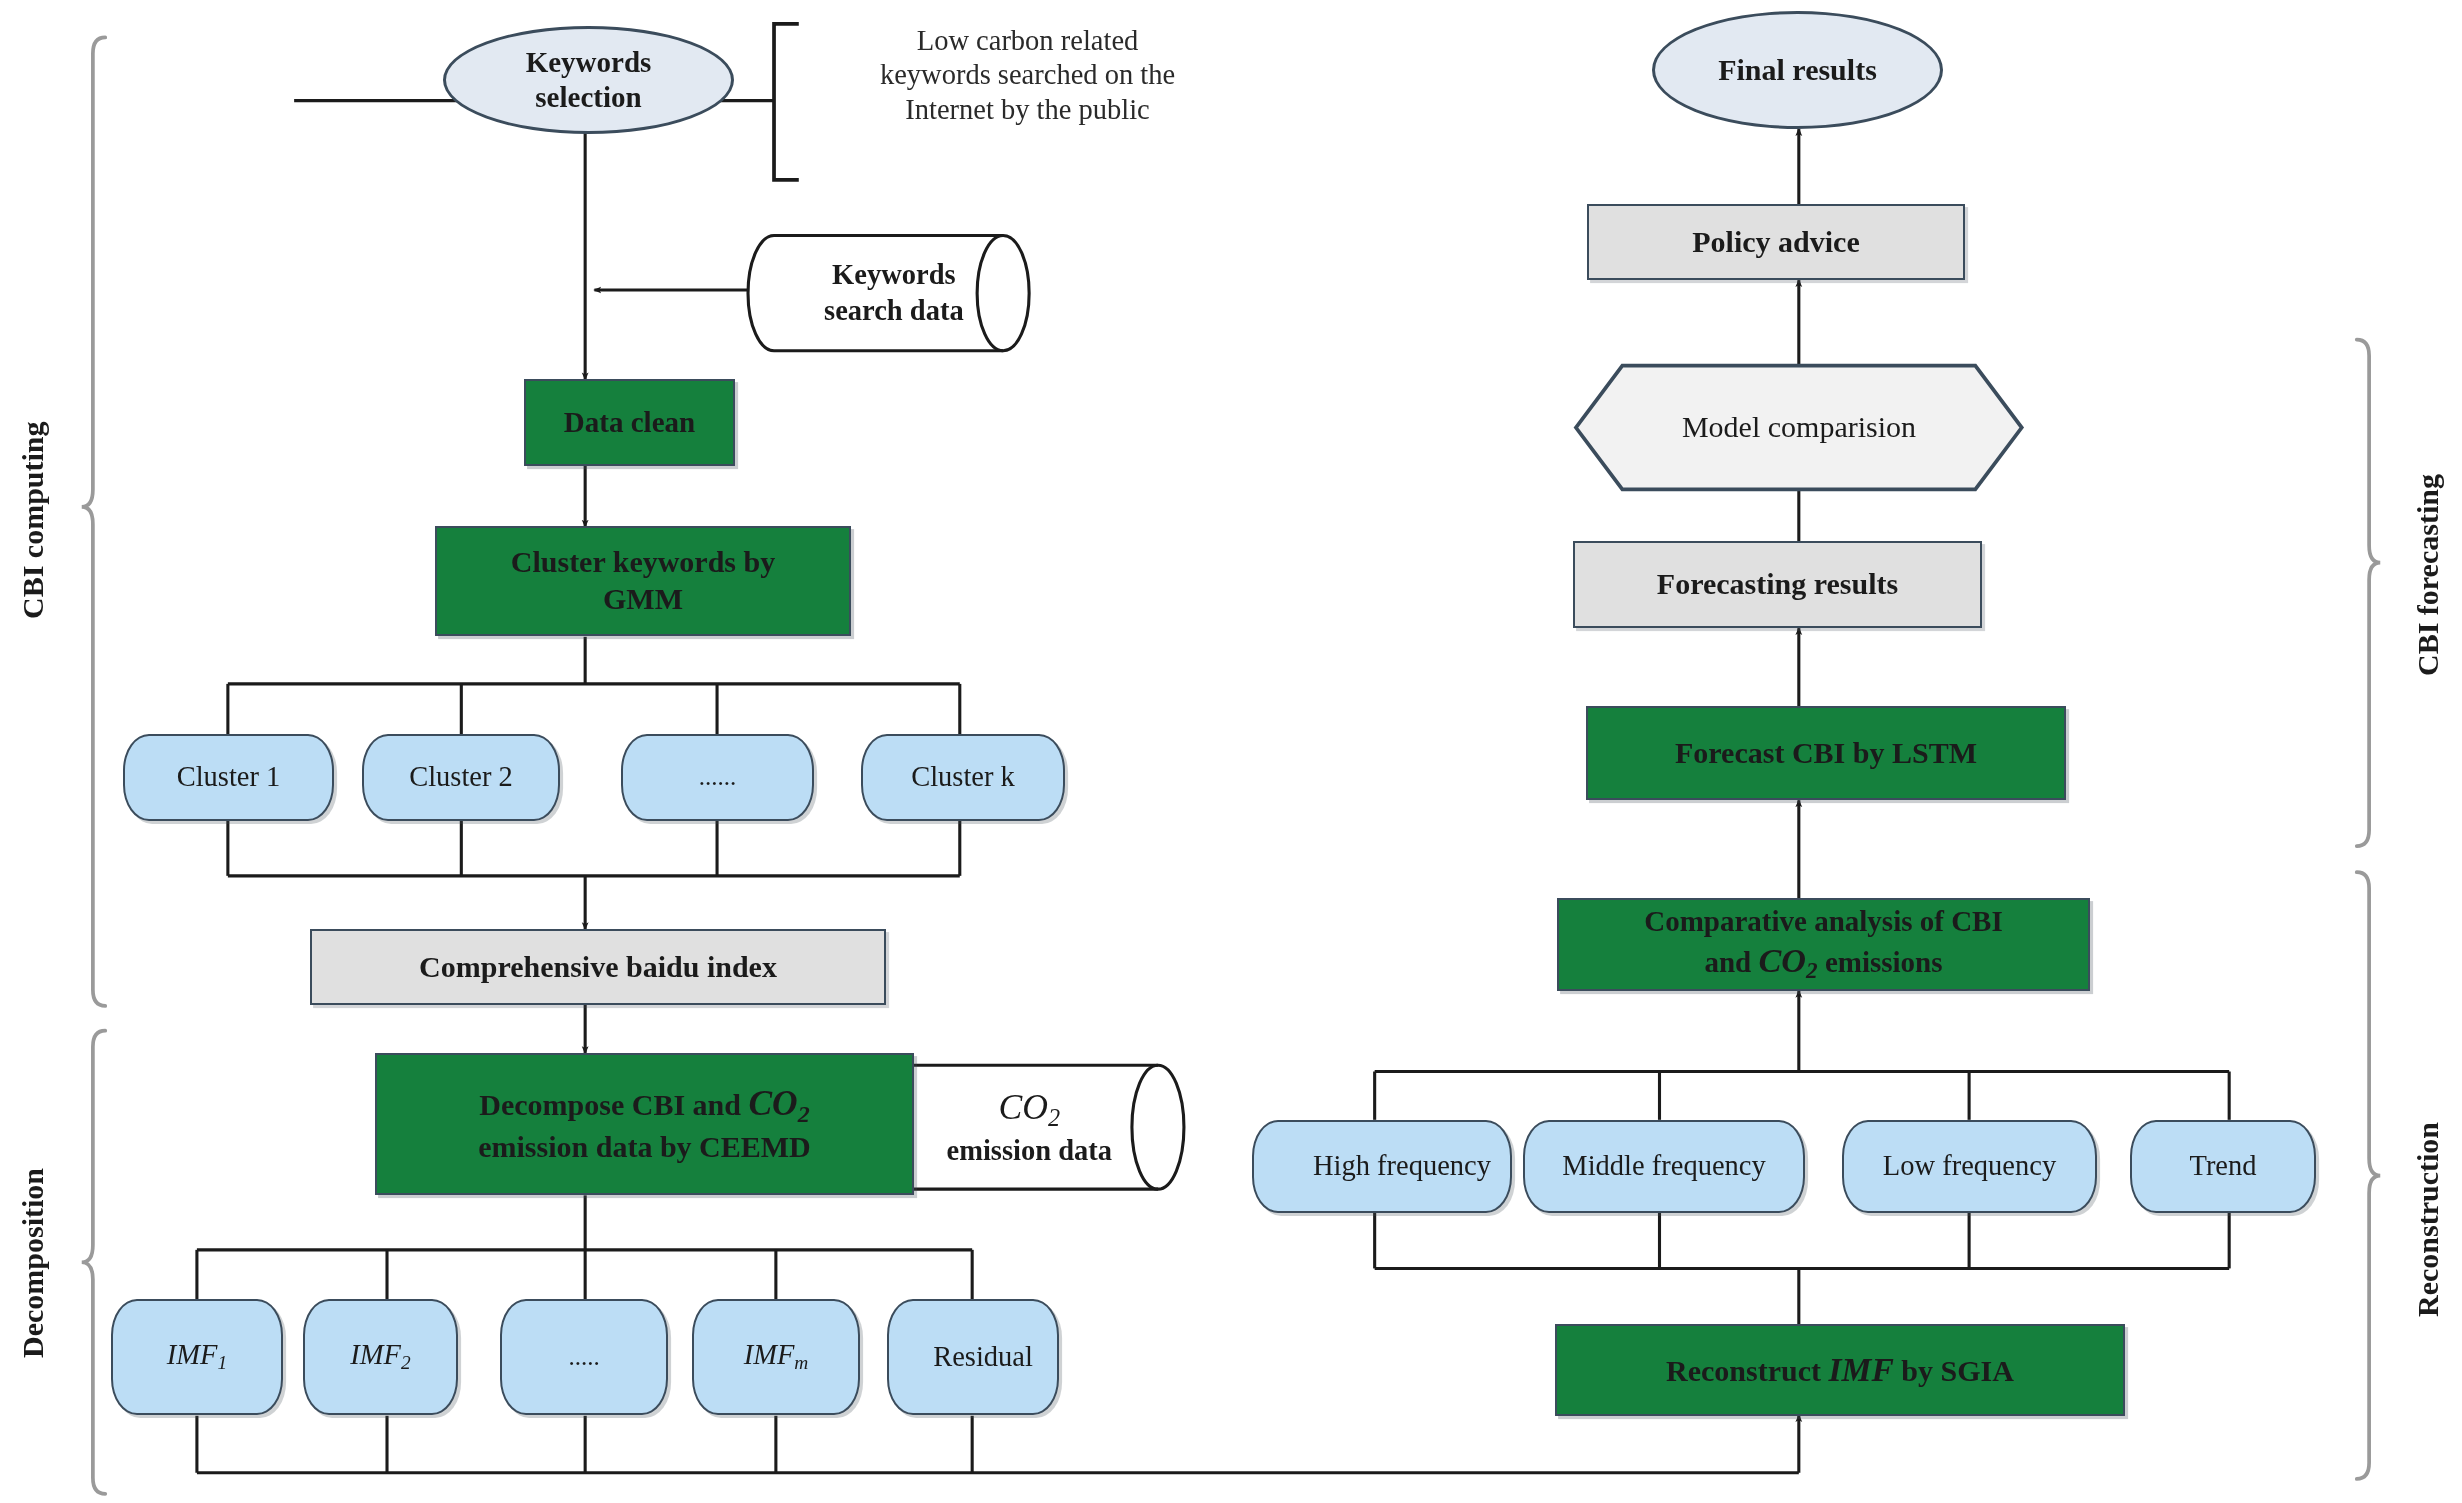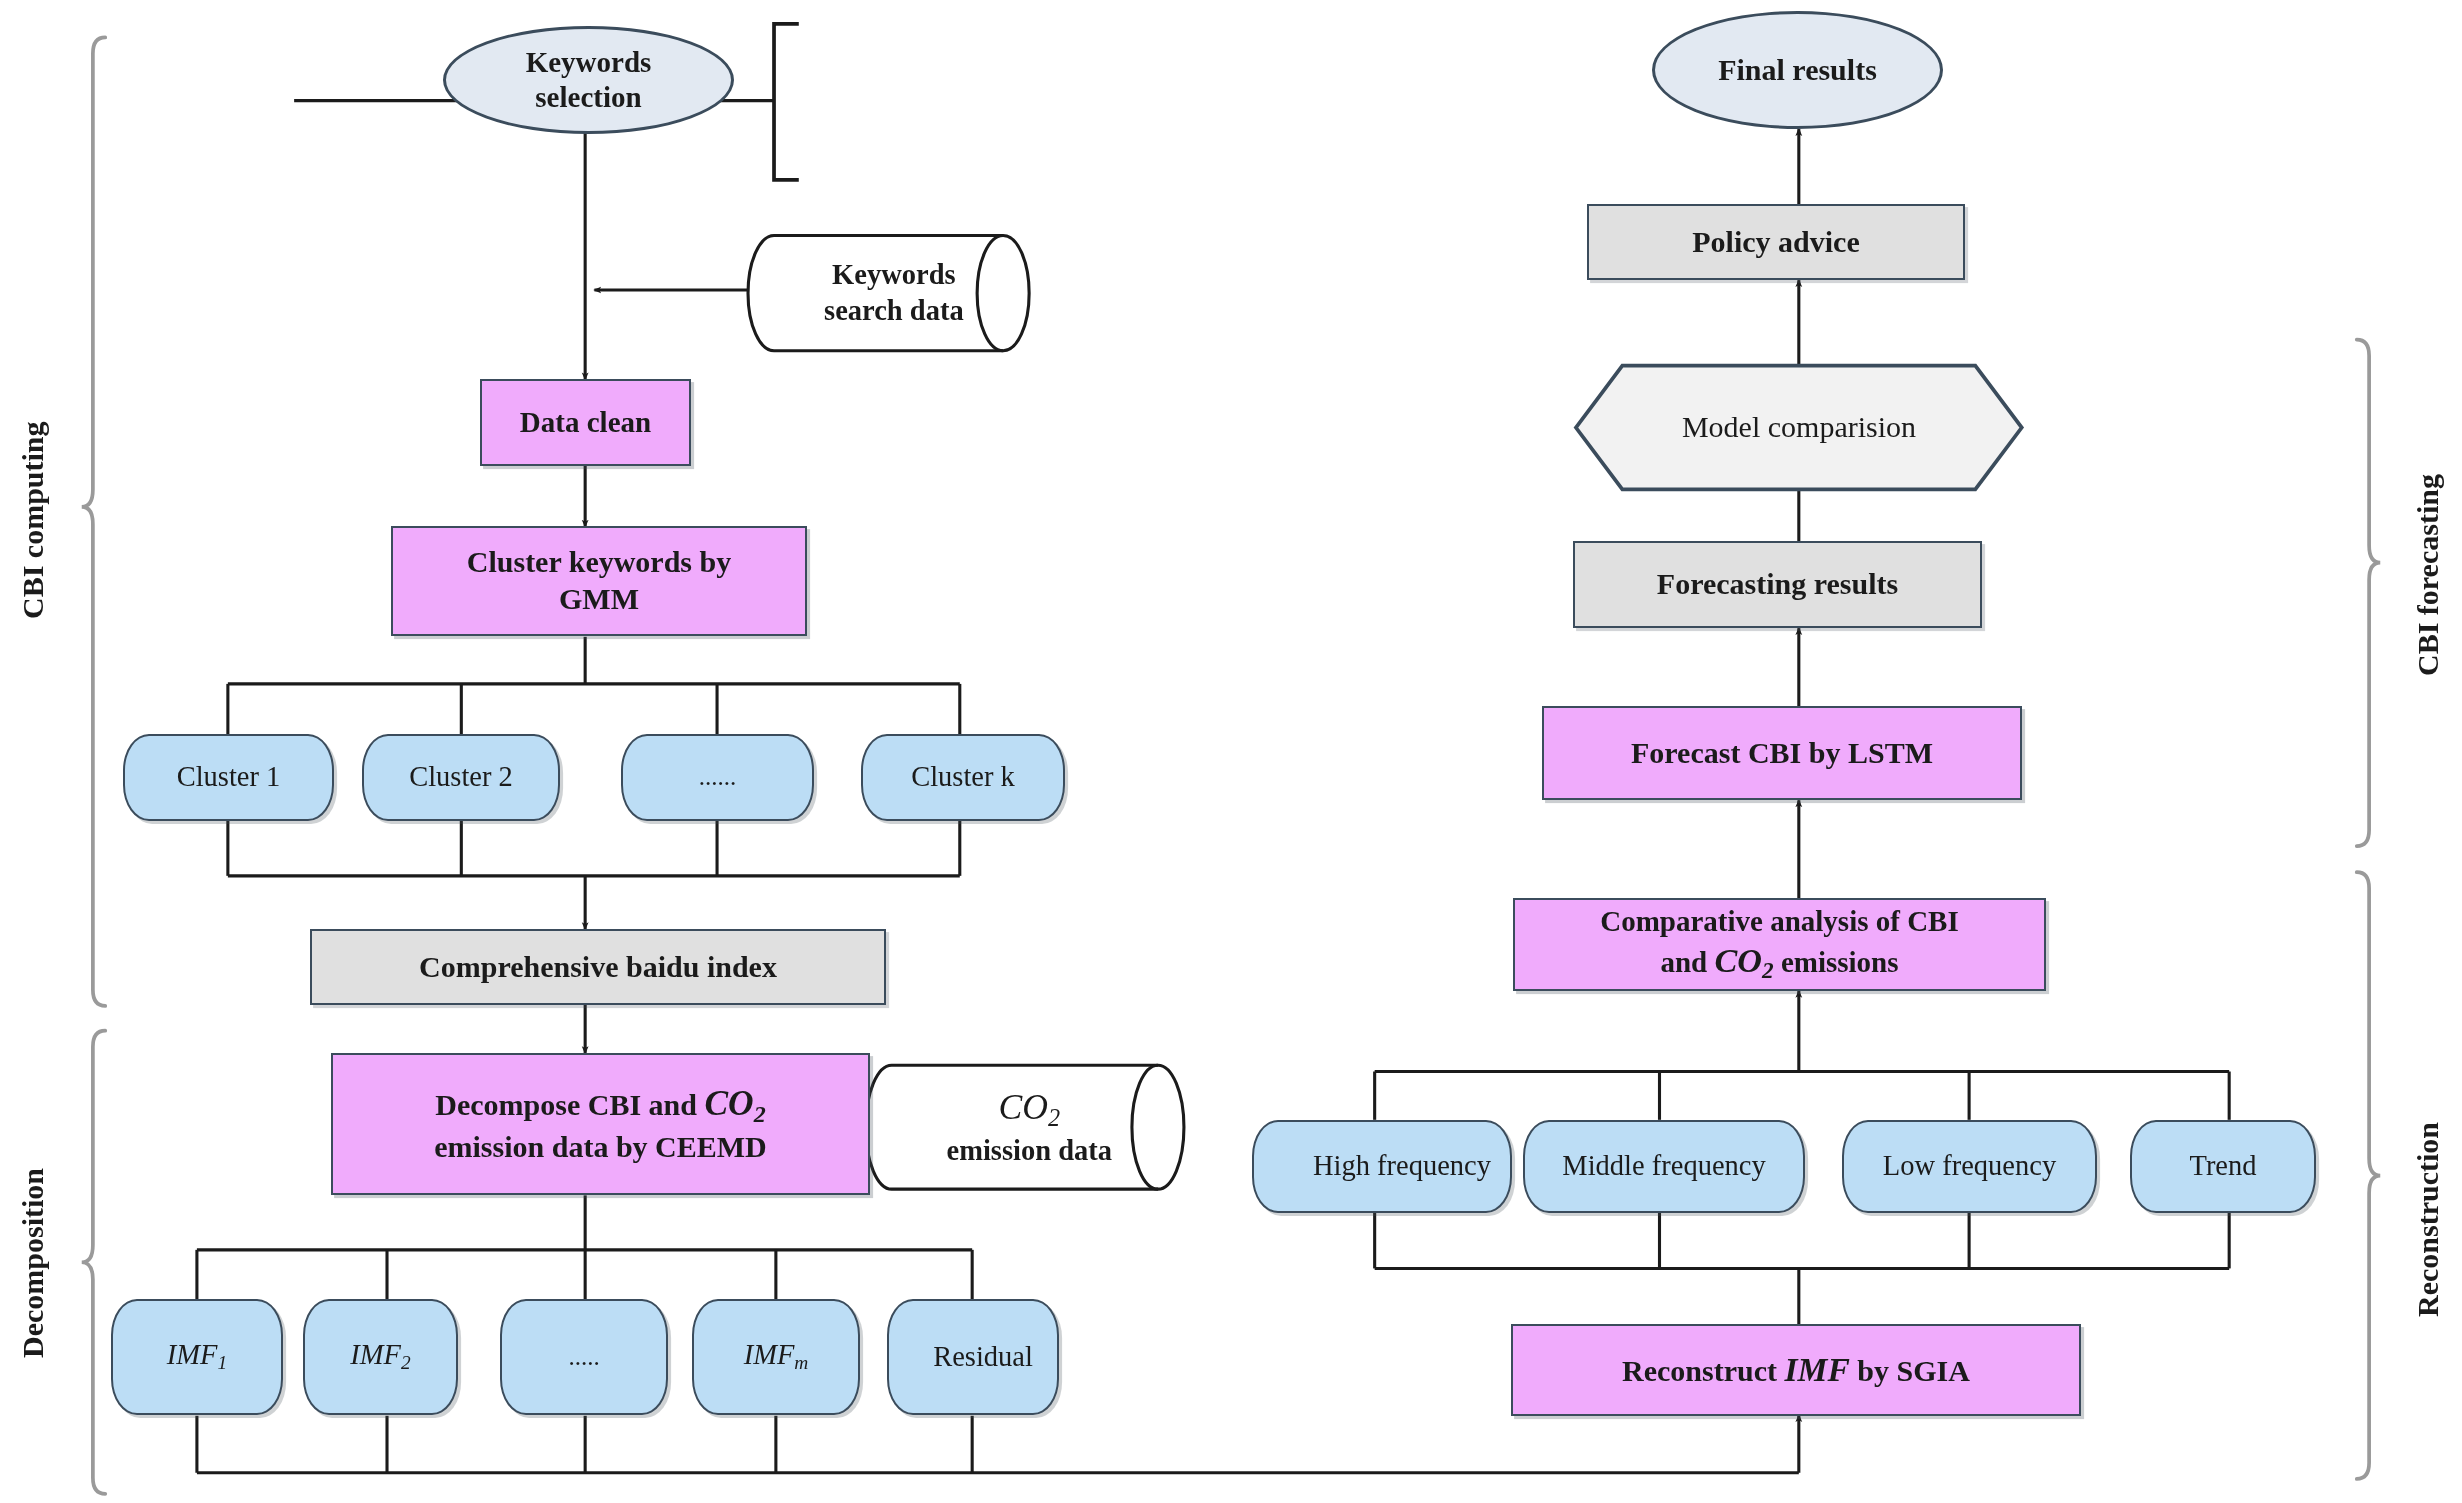--- a/index.html
+++ b/index.html
@@ -27,24 +27,25 @@
     display: flex;
     align-items: center;
     justify-content: center;
     text-align: center;
     color: #1b1b1b;
     line-height: 1.22;
     z-index: 5;
   }
   
   .proc-dark {
-    background: #f0abfc;
+    background: #15803d;
     border: 2.5px solid #3b4c5c;
     font-weight: bold;
     box-shadow: 3.1px 3.1px 0 rgba(70,80,90,0.28);
+    margin-left: 44px;
   }
   .proc-gray {
     background: #E0E0E0;
     border: 2.5px solid #3b4c5c;
     font-weight: bold;
     box-shadow: 3.1px 3.1px 0 rgba(70,80,90,0.24);
   }
   .rounded-light {
     background: #BCDDF5;
     border: 2.5px solid #3b4c5c;
@@ -224,20 +225,25 @@
   <div class="node v-label" style="left:2407px; top:396px; width:43px; height:359px; font-size:30px;">CBI forecasting</div>
   <div class="node v-label" style="left:2407px; top:1028px; width:43px; height:384px; font-size:30px;">Reconstruction</div>
 
   <div class="node ellipse" style="left:443px; top:26px; width:291px; height:108px; font-size:29px;">
     <span>
       <span style="white-space:pre-line;">Keywords
 selection</span>
     </span>
   </div>
 
+  <div class="node plain-text" style="left:817px; top:18.6px; width:421px; height:167px; font-size:28.5px; display:block; padding-top:5px;">
+    <div>Low carbon related</div>
+    <div>keywords searched on the</div>
+    <div>Internet by the public</div>
+  </div>
 
   <div class="cyl-wrap" style="left:774px; top:235px; width:255px; height:115px;">
     <div class="cyl-text" style="font-size:28.5px;">
       <span style="white-space:pre-line;">Keywords
 search data</span>
     </div>
   </div>
 
   <div class="node proc-dark" style="left:480px; top:379px; width:211px; height:87px; font-size:29px;">
     <span>Data clean</span>

